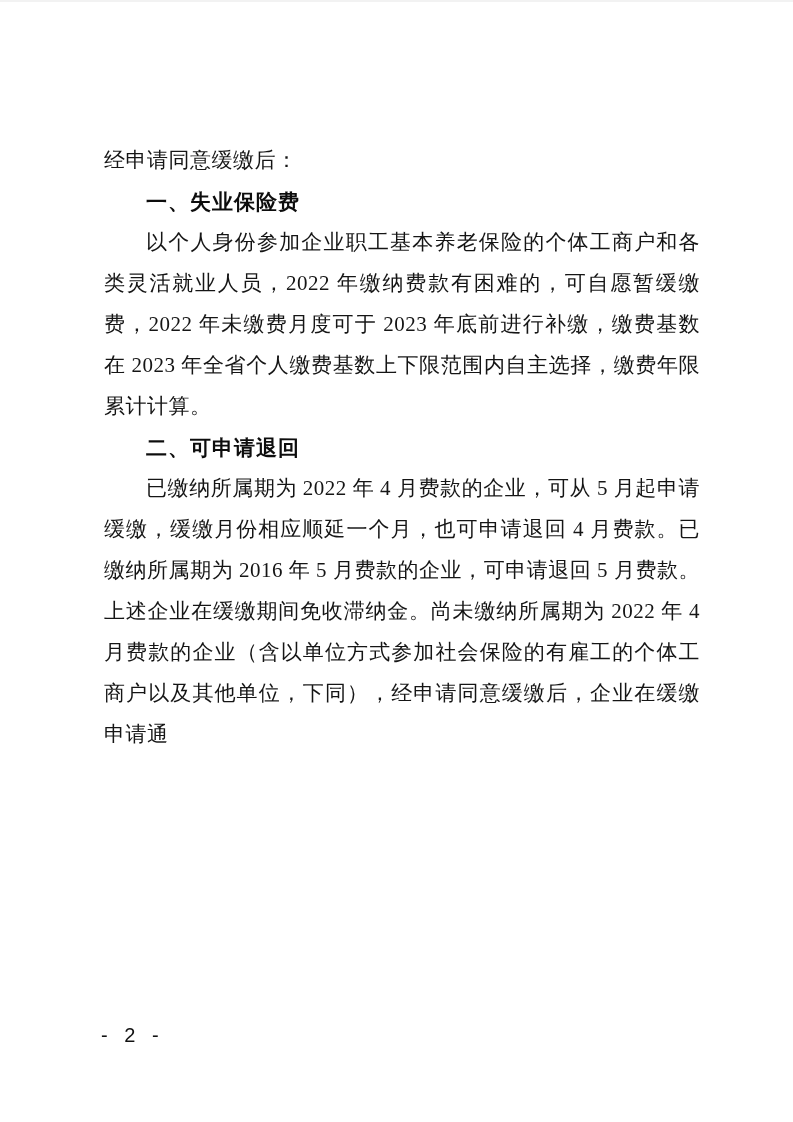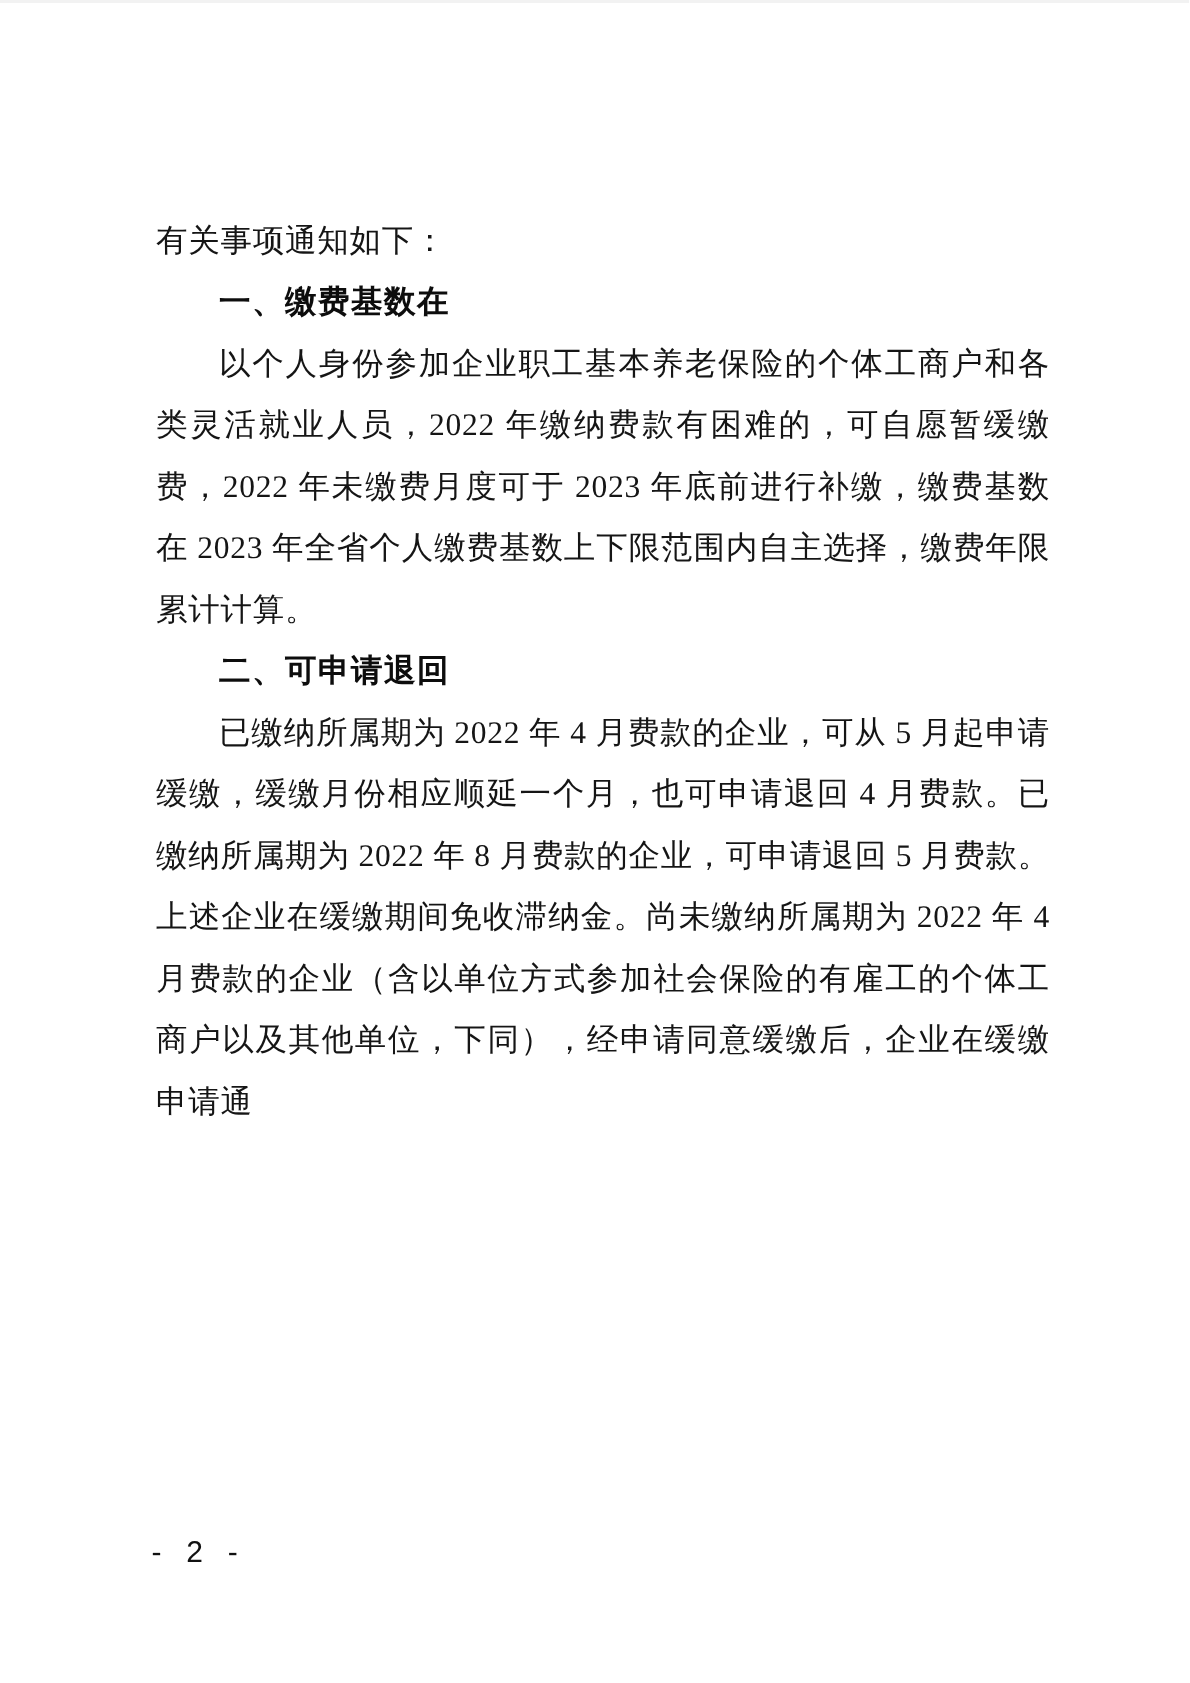--- a/index.html
+++ b/index.html
@@ -67,27 +67,27 @@
     word-spacing: 3px;
   }
 </style>
 </head>
 <body>
 
 <div class="page">
   <div class="scan-edge"></div>
 
   <div class="body-text">
-    <p class="no-indent">有关事项通知如下：</p>
+    <p class="no-indent">经申请同意缓缴后：</p>
 
-    <div class="section-heading">一、缴费基数在</div>
+    <div class="section-heading">一、失业保险费</div>
 
 
     <p>以个人身份参加企业职工基本养老保险的个体工商户和各类灵活就业人员，2022 年缴纳费款有困难的，可自愿暂缓缴费，2022 年未缴费月度可于 2023 年底前进行补缴，缴费基数在 2023 年全省个人缴费基数上下限范围内自主选择，缴费年限累计计算。</p>
 
     <div class="section-heading">二、可申请退回</div>
 
 
-    <p>已缴纳所属期为 2022 年 4 月费款的企业，可从 5 月起申请缓缴，缓缴月份相应顺延一个月，也可申请退回 4 月费款。已缴纳所属期为 2022 年 8 月费款的企业，可申请退回 5 月费款。上述企业在缓缴期间免收滞纳金。尚未缴纳所属期为 2022 年 4 月费款的企业（含以单位方式参加社会保险的有雇工的个体工商户以及其他单位，下同），经申请同意缓缴后，企业在缓缴申请通</p>
+    <p>已缴纳所属期为 2022 年 4 月费款的企业，可从 5 月起申请缓缴，缓缴月份相应顺延一个月，也可申请退回 4 月费款。已缴纳所属期为 2016 年 5 月费款的企业，可申请退回 5 月费款。上述企业在缓缴期间免收滞纳金。尚未缴纳所属期为 2022 年 4 月费款的企业（含以单位方式参加社会保险的有雇工的个体工商户以及其他单位，下同），经申请同意缓缴后，企业在缓缴申请通</p>
   </div>
 
   <div class="page-number">- 2 -</div>
 </div>
 
 </body></html>

